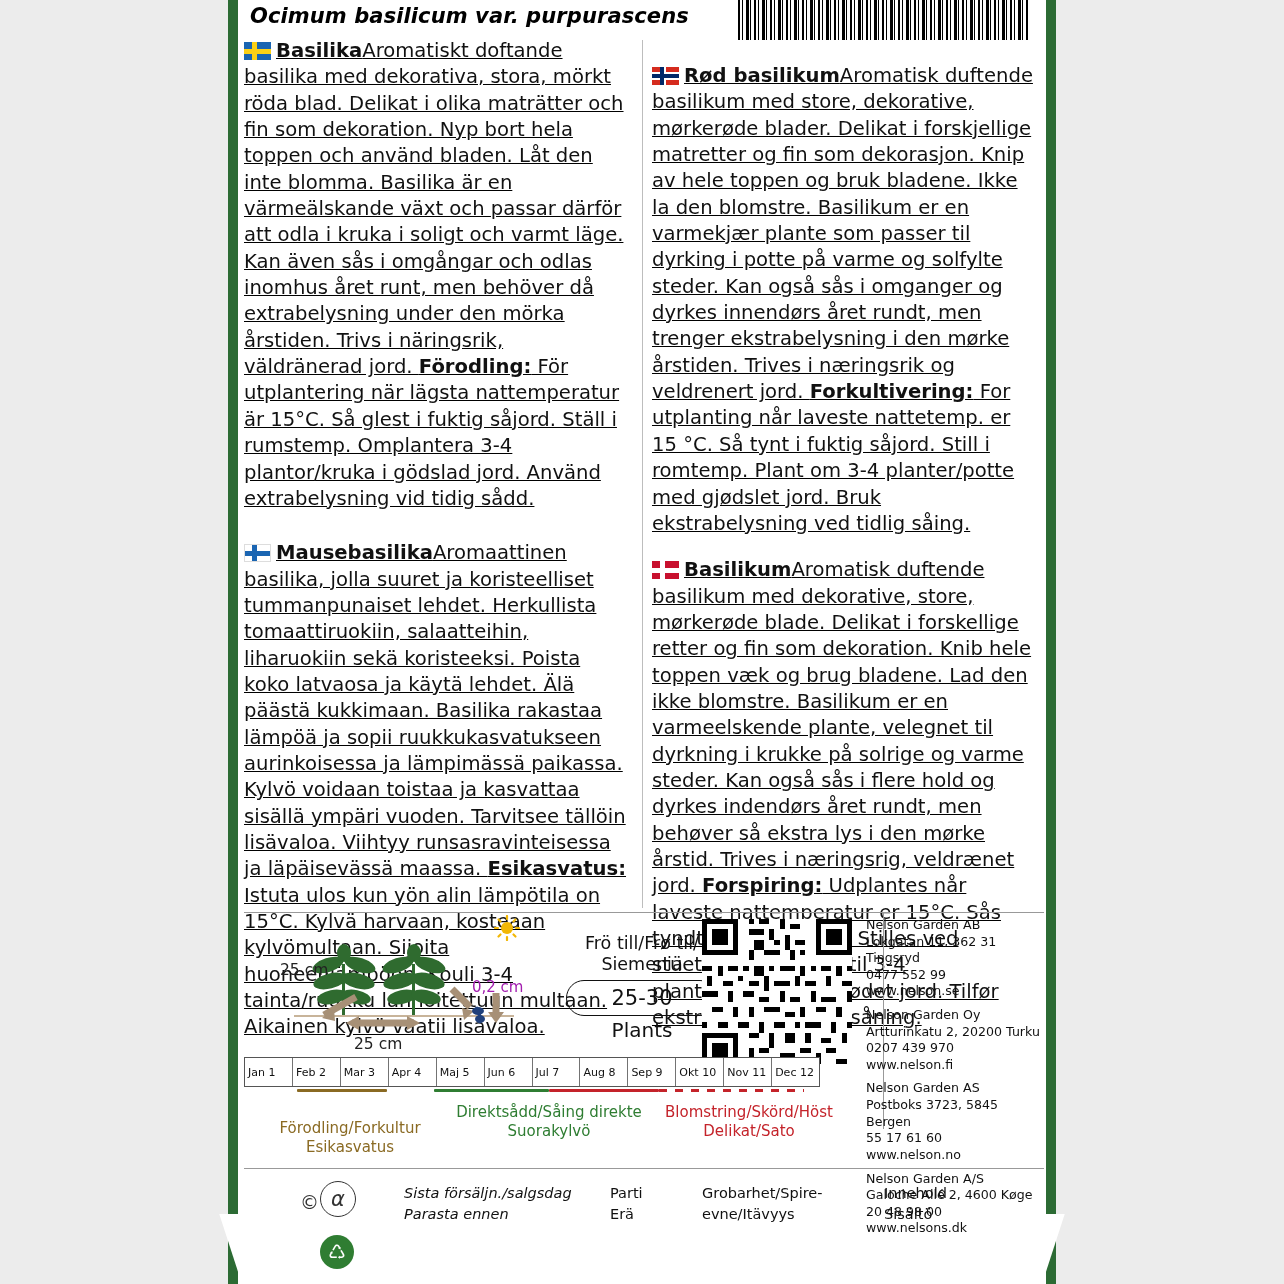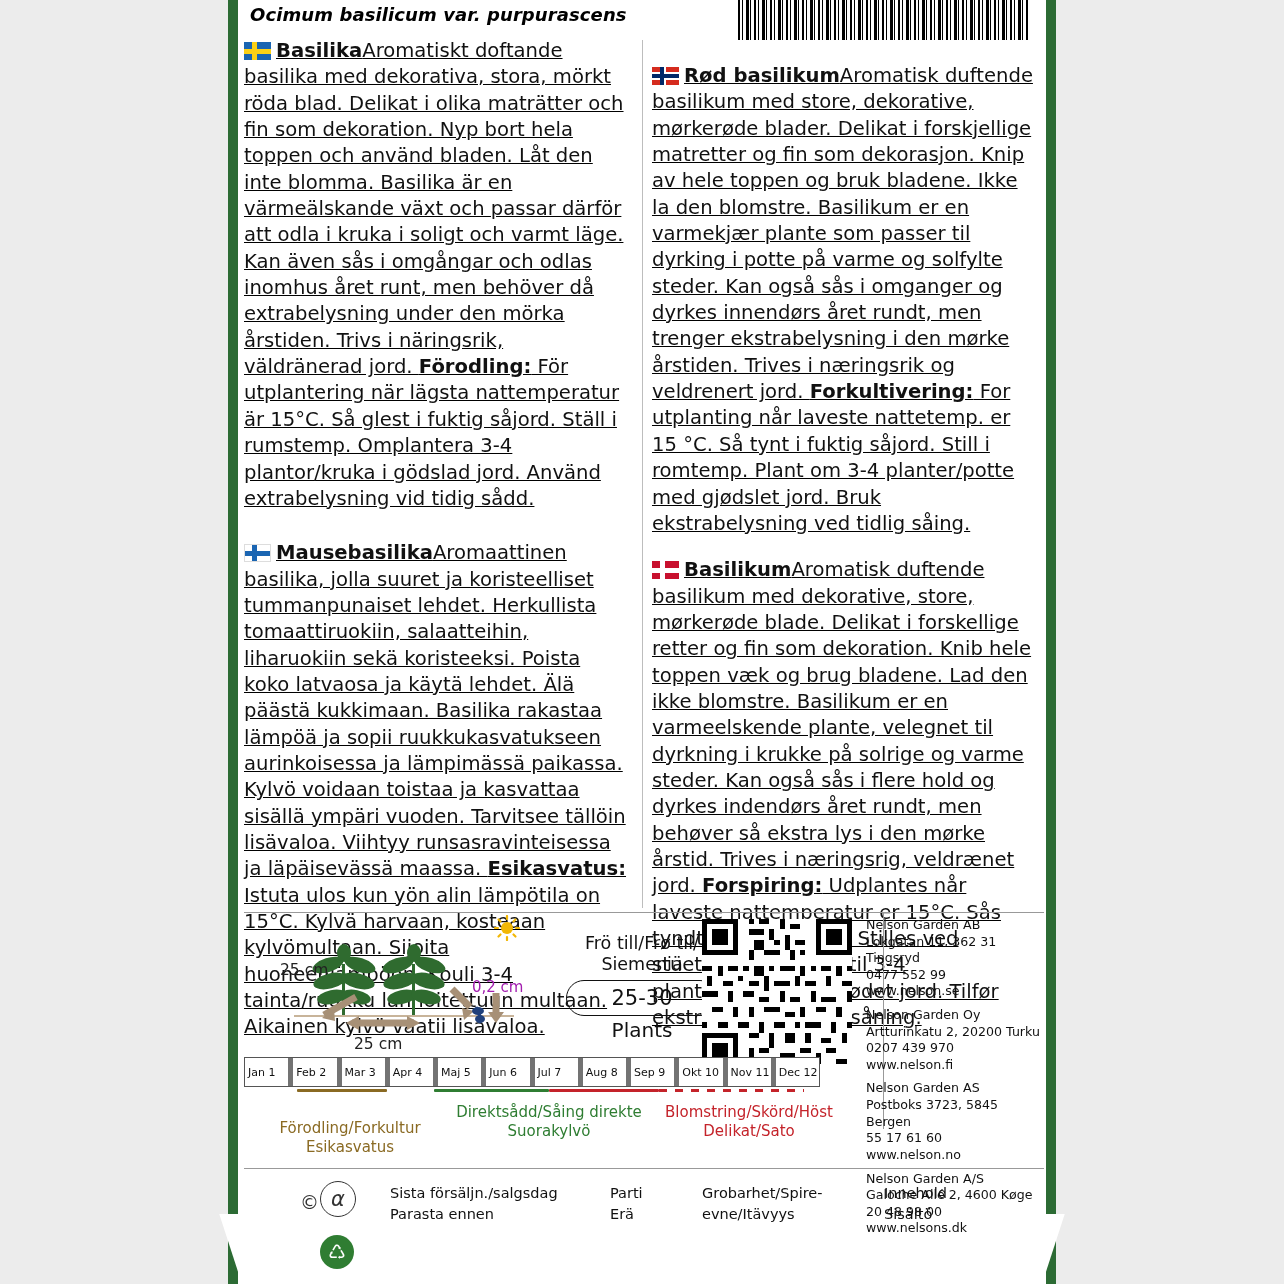--- a/index.html
+++ b/index.html
@@ -24,21 +24,21 @@
     position:absolute;right:28px;top:0;width:290px;height:40px;
     background:repeating-linear-gradient(to right,
       #000 0px,#000 2px,#fff 2px,#fff 4px,
       #000 4px,#000 5px,#fff 5px,#fff 8px,
       #000 8px,#000 11px,#fff 11px,#fff 12px,
       #000 12px,#000 13px,#fff 13px,#fff 16px);
   }
 
   .latin{
     position:absolute;left:22px;top:4px;
-    font-style:italic;font-weight:bold;font-size:18px;color:#000;
+    font-style:italic;font-weight:bold;font-size:21px;color:#000;
     letter-spacing:.1px;
   }
 
   .columns{
     position:absolute;left:16px;top:38px;width:800px;height:870px;
   }
   .col{
     position:absolute;top:0;width:382px;text-decoration:underline;
   }
   .col-left{left:0;}
@@ -115,21 +115,21 @@
   }
   .addr-block{margin-bottom:7px;}
 
   
   .months{
     position:absolute;left:16px;top:1057px;width:576px;height:30px;
     display:flex;border:1px solid #555;box-sizing:border-box;background:#fff;
   }
   .months div{
     flex:1;font-size:11px;display:flex;align-items:center;padding-left:3px;
-    border-right:5px solid #737373;color:#111;box-sizing:border-box;
+    border-right:1px solid #737373;color:#111;box-sizing:border-box;
   }
   .months div:last-child{border-right:none;}
 
   .bars{position:absolute;left:16px;top:1087px;width:576px;height:14px;}
   .bar{position:absolute;height:3px;border-radius:1px;}
   .bar-dotted{position:absolute;height:3px;}
 
   .legend{
     position:absolute;left:16px;top:1103px;width:600px;height:46px;font-size:15px;
   }
@@ -428,21 +428,21 @@
       <div>Blomstring/Skörd/Höst</div>
       <div>Delikat/Sato</div>
     </div>
   </div>
 
   <div class="footer">
     <div class="copy">©</div>
     <div class="alpha">α</div>
     <div class="recycle">♺</div>
 
-    <div class="foot-row" style="left:146px;">
+    <div class="foot-row" style="left:160px;font-style:italic;">
       <div>Sista försäljn./salgsdag</div>
       <div>Parasta ennen</div>
     </div>
     <div class="foot-row" style="left:366px;">
       <div>Parti</div>
       <div>Erä</div>
     </div>
     <div class="foot-row" style="left:458px;">
       <div>Grobarhet/Spire-</div>
       <div>evne/Itävyys</div>

